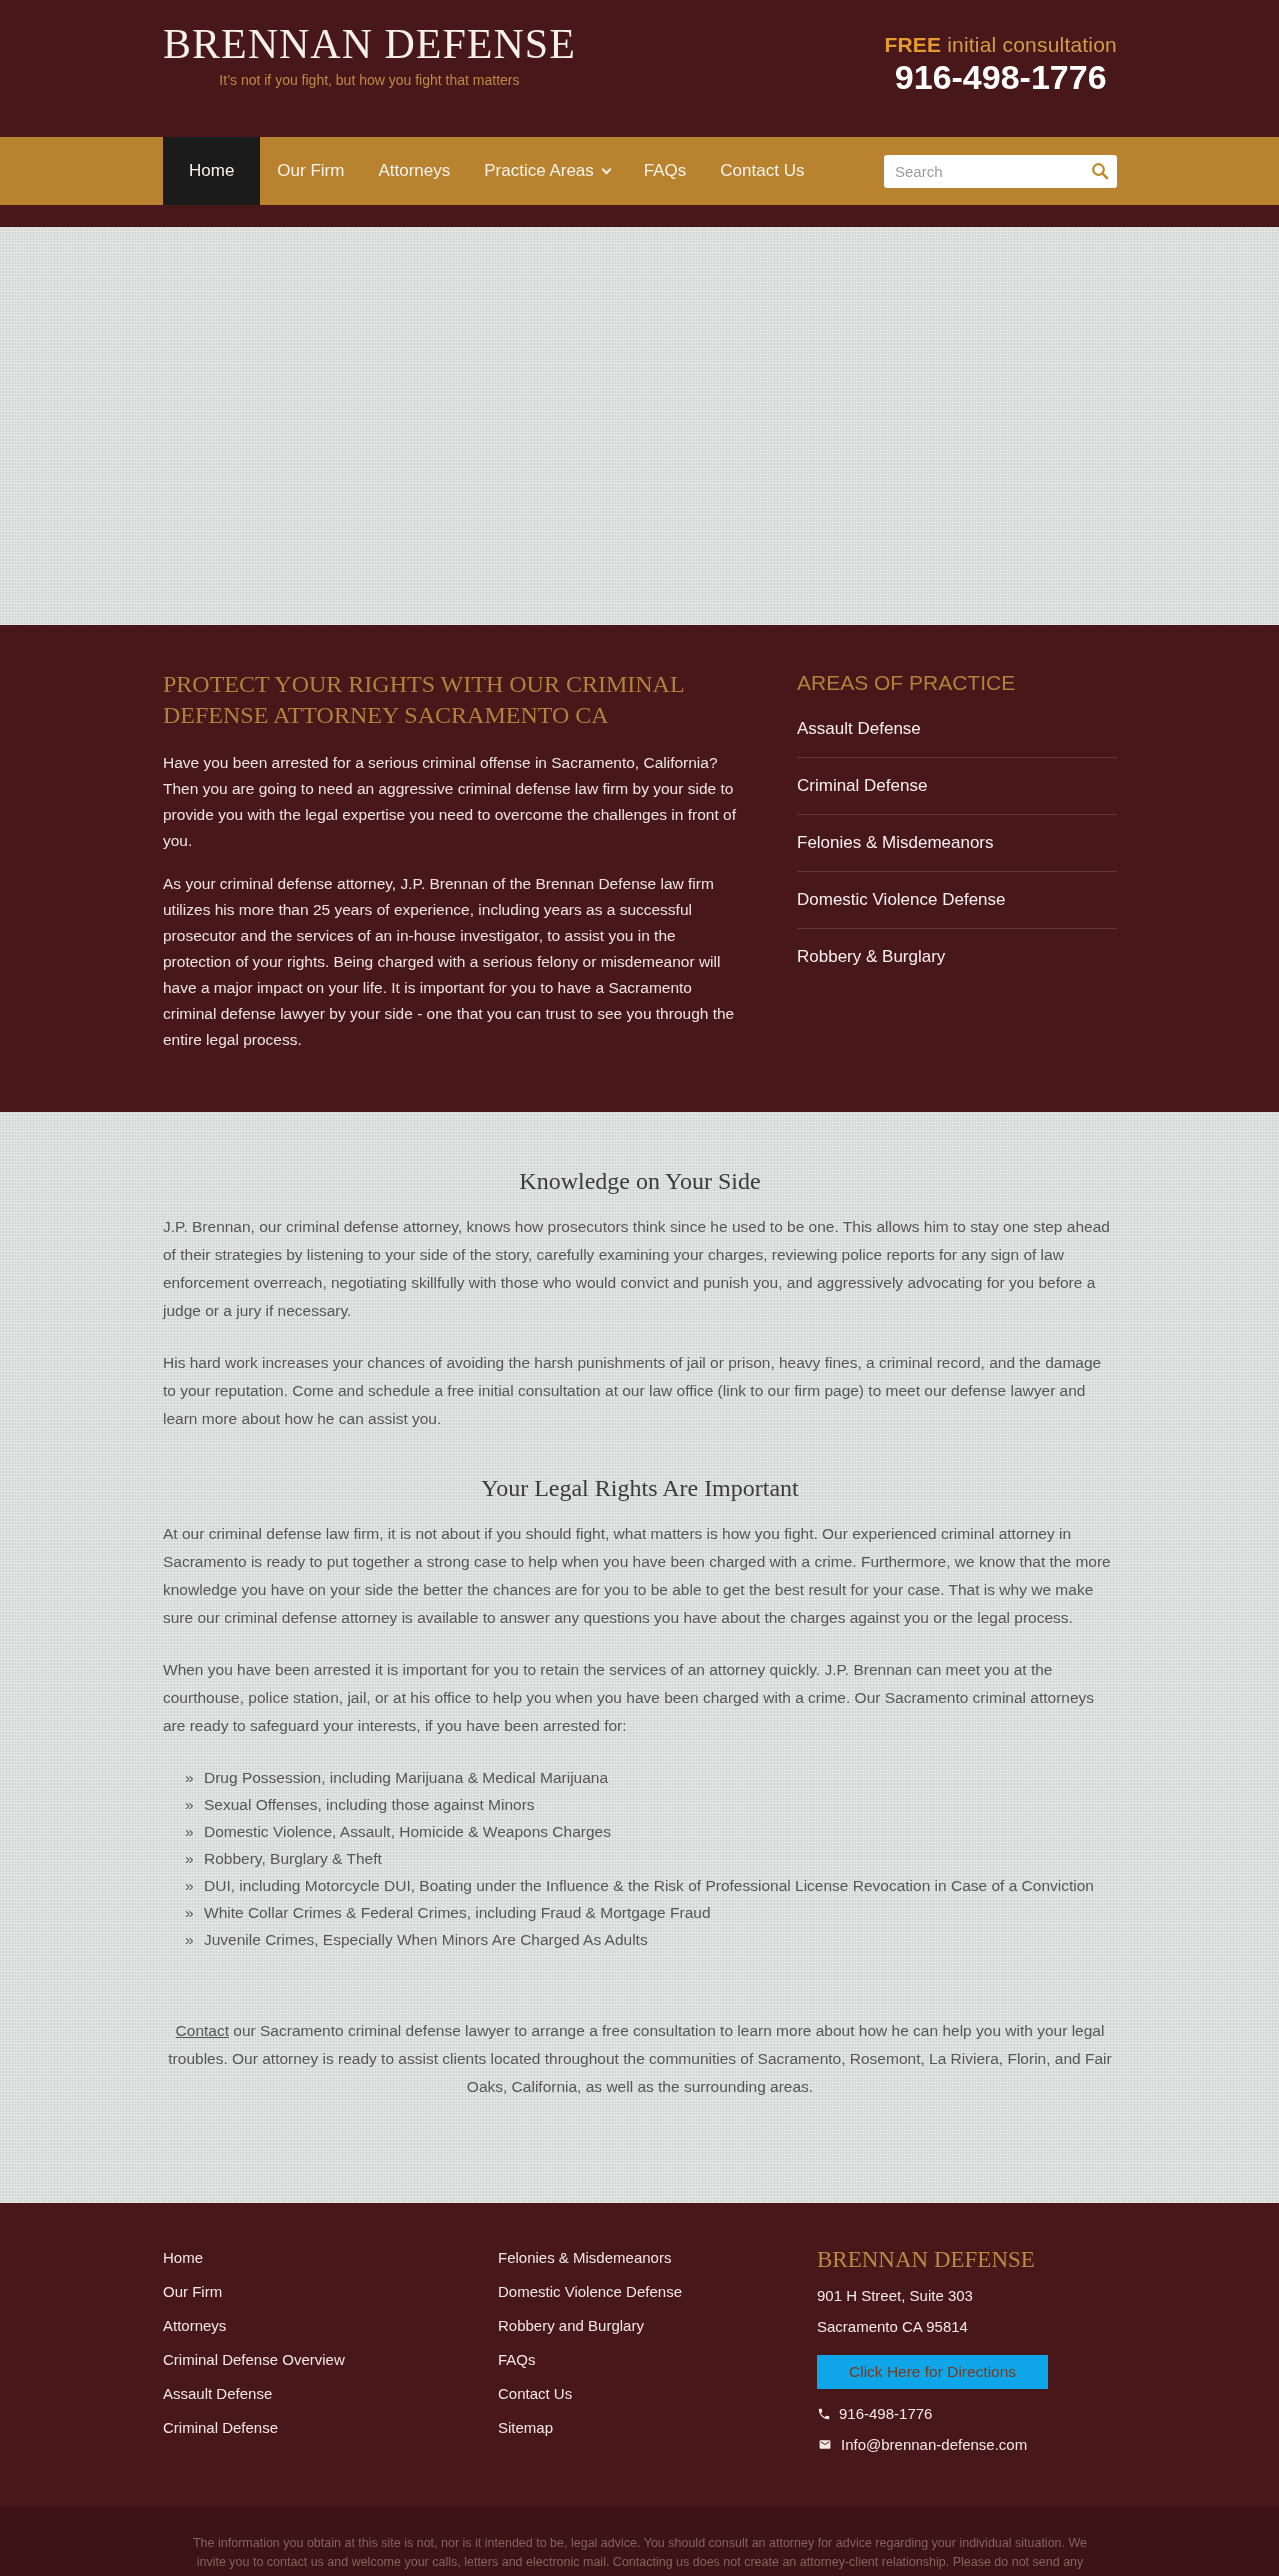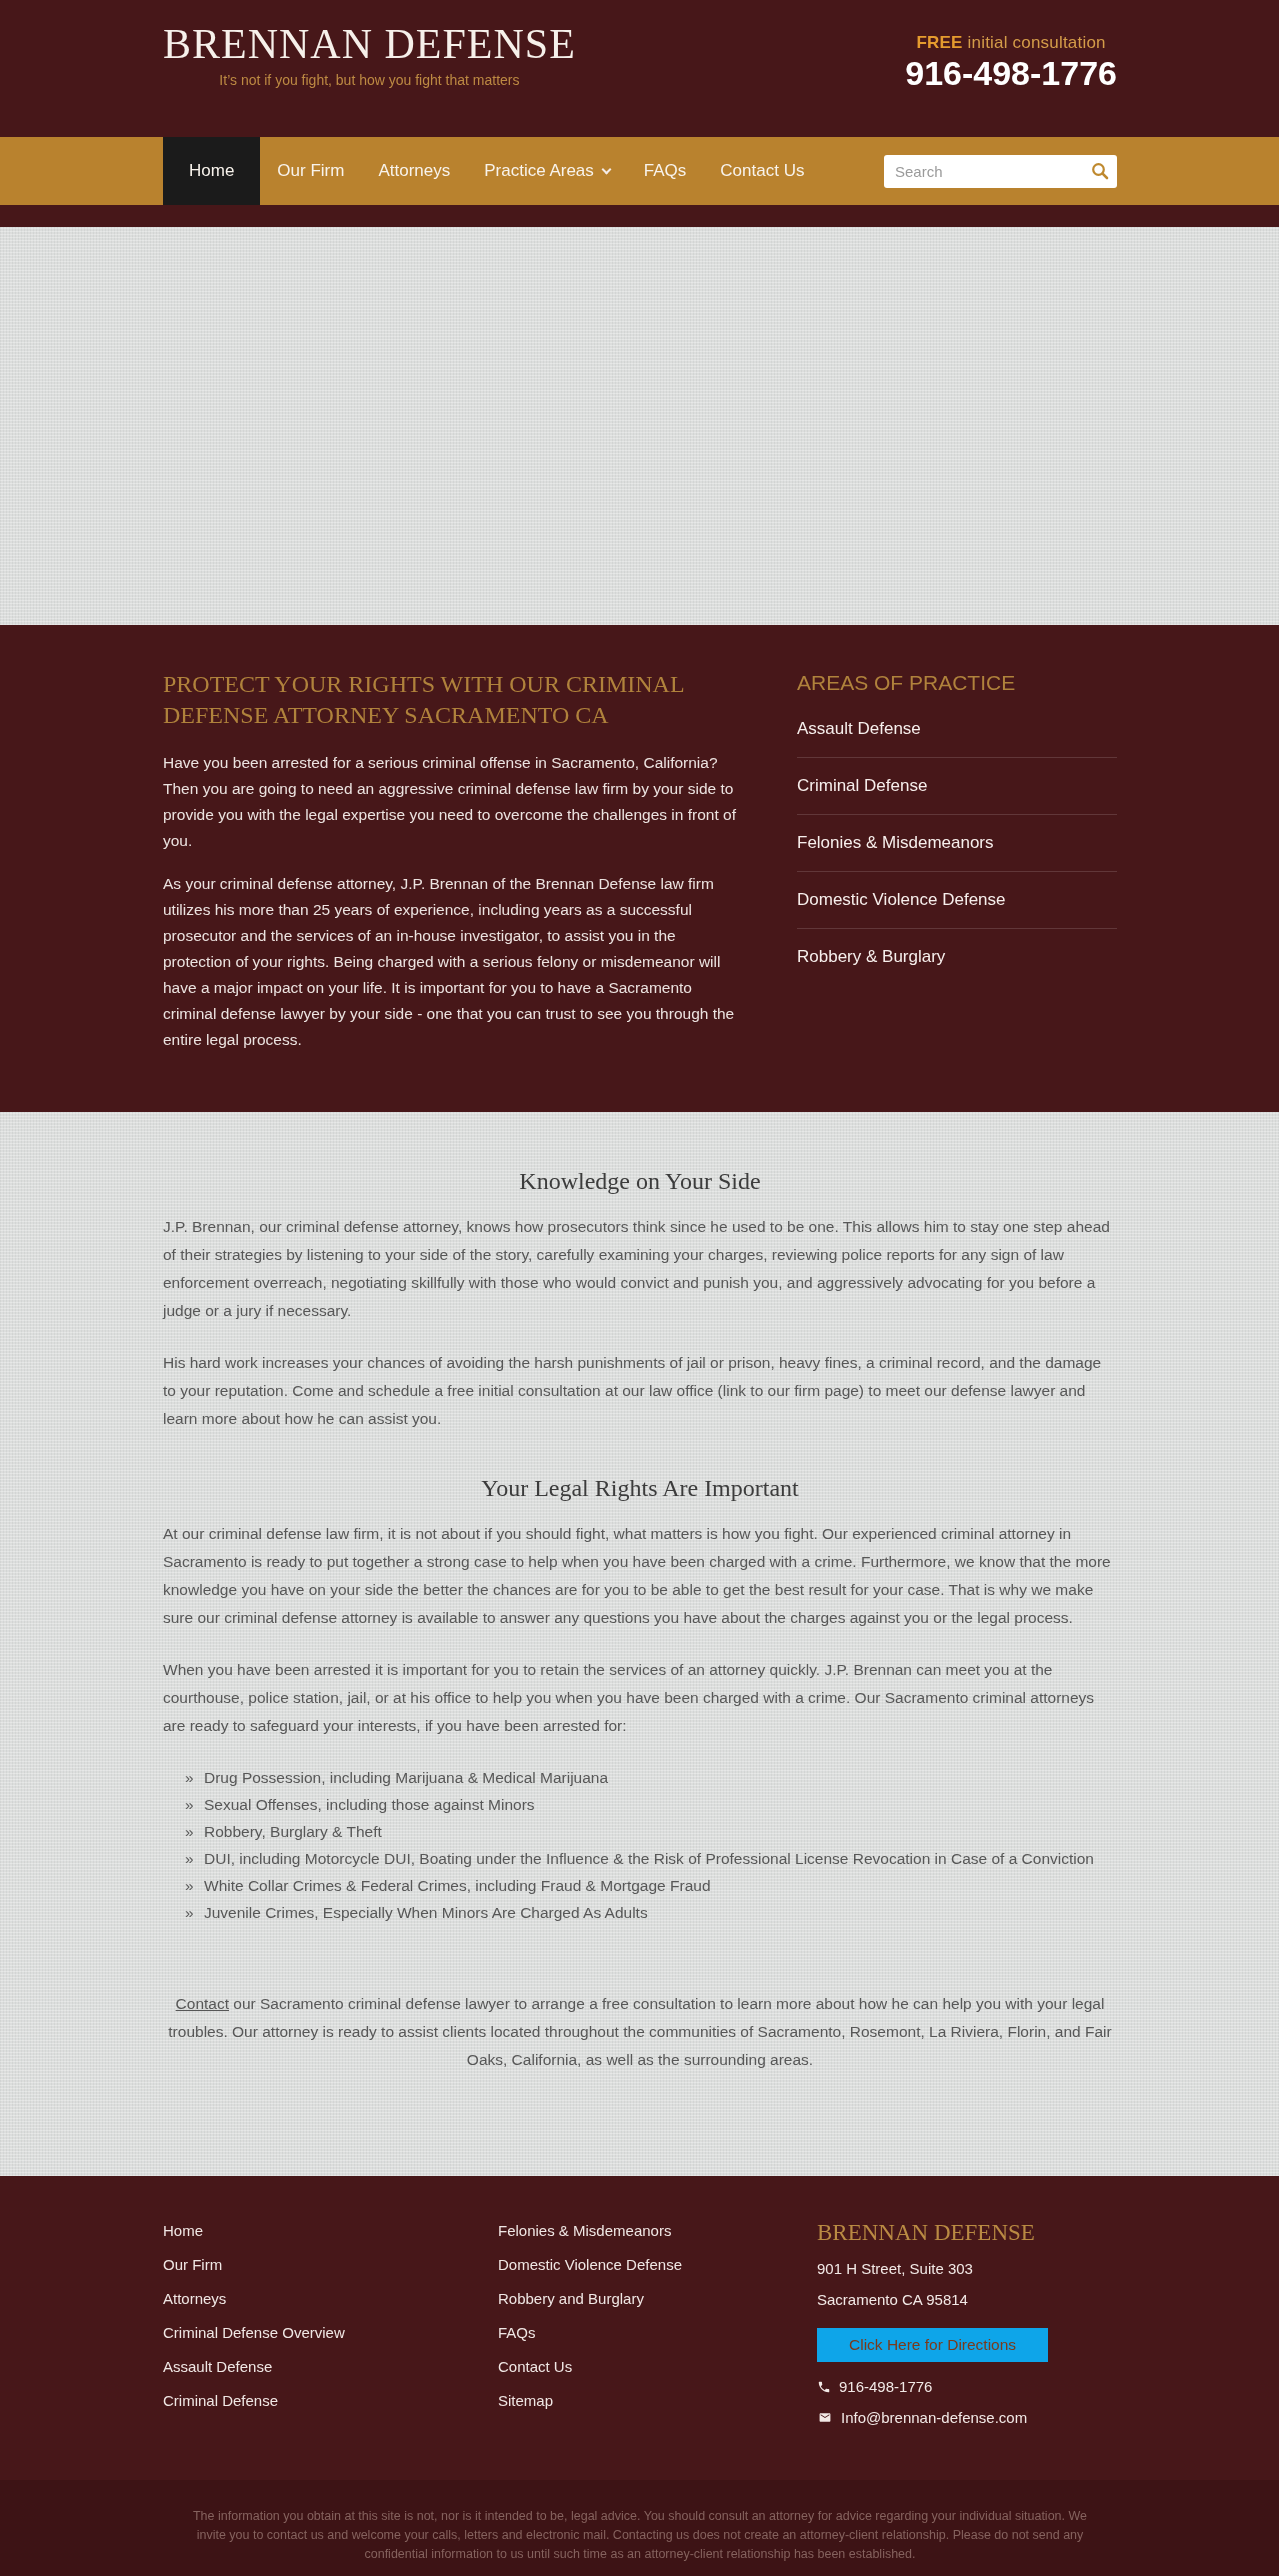--- a/index.html
+++ b/index.html
@@ -11,21 +11,21 @@
     -webkit-font-smoothing: antialiased;
   }
   .container { width: 954px; margin: 0 auto; }
 
   
   .topbar { background:#471719; height:137px; }
   .topbar-inner { display:flex; justify-content:space-between; align-items:flex-start; padding-top:21px; }
   .logo { font-family:"Liberation Serif", serif; font-size:42px; color:#f6f0ea; letter-spacing:1px; line-height:1.1; white-space:nowrap; }
   .tagline { text-align:center; color:#bd8a43; font-size:14px; margin-top:5px; }
   .cta-block { text-align:center; padding-top:12px; }
-  .cta-line { font-size:17px; letter-spacing:0.2px; }
+  .cta-line { font-size:21px; letter-spacing:0.2px; }
   .free { color:#e59b2e; font-weight:bold; }
   .free-rest { color:#d49c49; }
   .cta-phone { color:#ffffff; font-size:34px; font-weight:bold; margin-top:1px; }
 
   
   .nav { background:#b9822e; height:68px; }
   .nav-inner { display:flex; align-items:stretch; height:68px; }
   .nav-item { display:flex; align-items:center; padding:0 17px; color:#f8f3ec; font-size:17px; cursor:pointer; }
   .nav-item.active { background:#1b1b1b; padding:0 26px; }
   .chev { display:inline-block; width:7px; height:7px; border-right:2px solid #f3ebe8; border-bottom:2px solid #f3ebe8; transform:rotate(45deg); margin-left:9px; margin-top:-4px; }
@@ -151,20 +151,21 @@
       <p>His hard work increases your chances of avoiding the harsh punishments of jail or prison, heavy fines, a criminal record, and the damage to your reputation. Come and schedule a free initial consultation at our law office (link to our firm page) to meet our defense lawyer and learn more about how he can assist you.</p>
     </section>
 
     <section class="sec2">
       <h2>Your Legal Rights Are Important</h2>
       <p>At our criminal defense law firm, it is not about if you should fight, what matters is how you fight. Our experienced criminal attorney in Sacramento is ready to put together a strong case to help when you have been charged with a crime. Furthermore, we know that the more knowledge you have on your side the better the chances are for you to be able to get the best result for your case. That is why we make sure our criminal defense attorney is available to answer any questions you have about the charges against you or the legal process.</p>
       <p>When you have been arrested it is important for you to retain the services of an attorney quickly. J.P. Brennan can meet you at the courthouse, police station, jail, or at his office to help you when you have been charged with a crime. Our Sacramento criminal attorneys are ready to safeguard your interests, if you have been arrested for:</p>
       <ul class="arrest-list">
         <li>Drug Possession, including Marijuana &amp; Medical Marijuana</li>
         <li>Sexual Offenses, including those against Minors</li>
+        <li>Domestic Violence, Assault, Homicide &amp; Weapons Charges</li>
         <li>Robbery, Burglary &amp; Theft</li>
         <li>DUI, including Motorcycle DUI, Boating under the Influence &amp; the Risk of Professional License Revocation in Case of a Conviction</li>
         <li>White Collar Crimes &amp; Federal Crimes, including Fraud &amp; Mortgage Fraud</li>
         <li>Juvenile Crimes, Especially When Minors Are Charged As Adults</li>
       </ul>
     </section>
 
     <p class="contact-para"><span class="contact-link">Contact</span><span> our Sacramento criminal defense lawyer to arrange a free consultation to learn more about how he can help you with your legal troubles. Our attorney is ready to assist clients located throughout the communities of Sacramento, Rosemont, La Riviera, Florin, and Fair Oaks, California, as well as the surrounding areas.</span></p>
   </div>
 </main>

